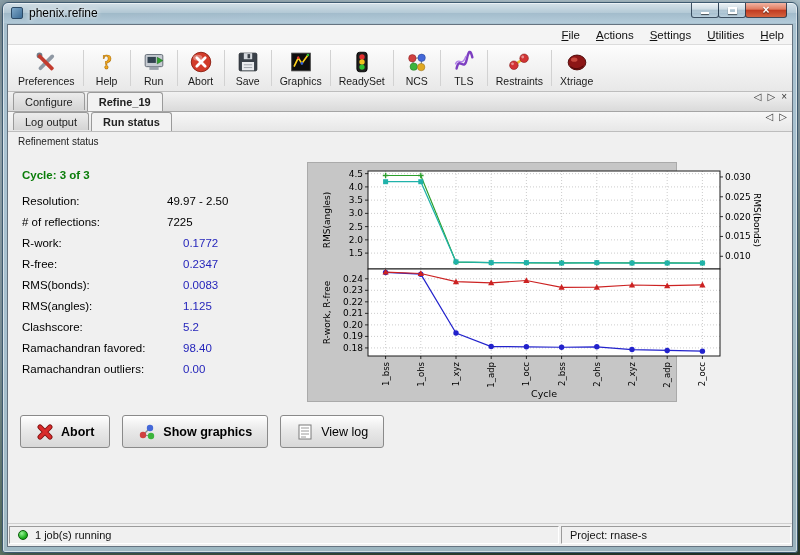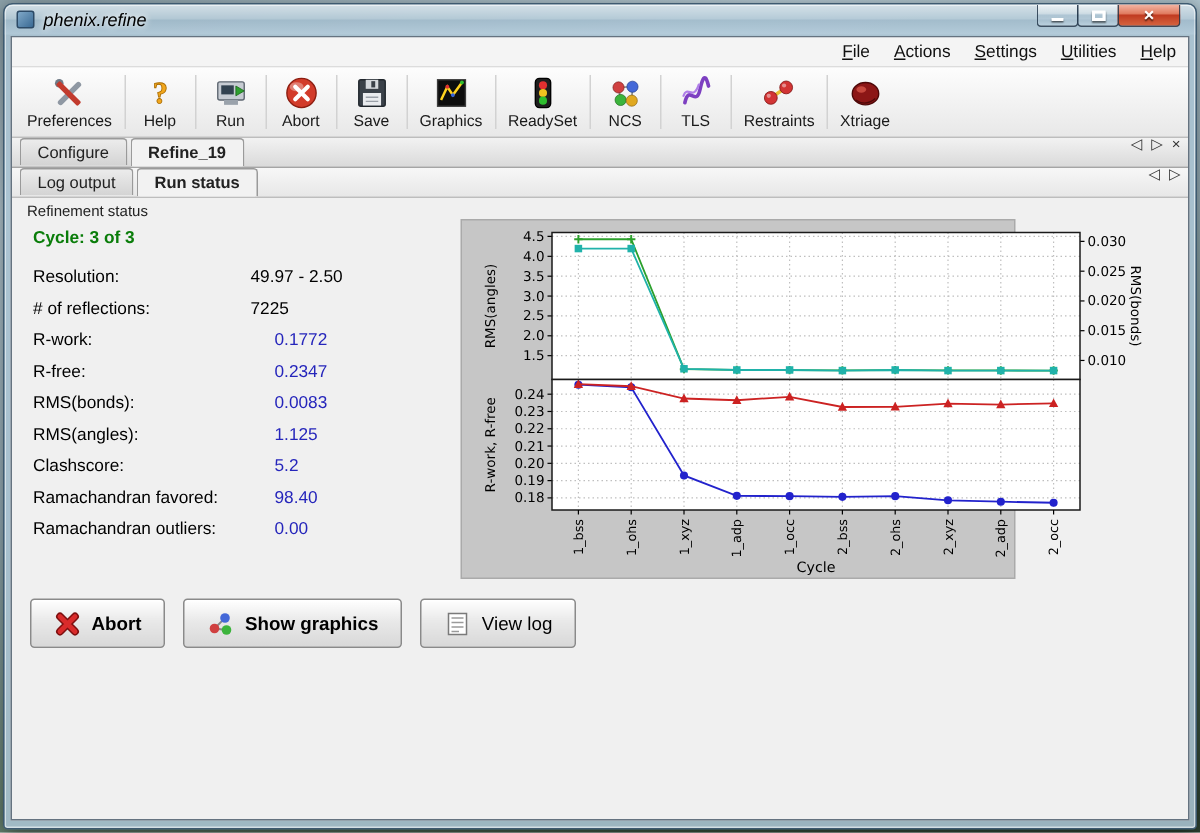--- a/index.html
+++ b/index.html
@@ -6,21 +6,21 @@
   html,body { width:800px; height:555px; overflow:hidden; font-family:"Liberation Sans",sans-serif; }
   .desktop { position:absolute; inset:0; width:800px; height:555px;
     background:linear-gradient(165deg,#8fa5ae 0%,#bdd2dc 18%,#9db6c0 45%,#6d8a77 70%,#3f5a44 88%,#2f4434 100%); }
   .window { position:absolute; left:2px; top:2px; width:796px; height:551px;
     background:rgba(168,193,208,0.88); border:1px solid #3e5a70; border-radius:6px 6px 3px 3px;
     box-shadow:inset 0 0 0 1px rgba(255,255,255,0.55), 0 3px 14px rgba(0,0,0,0.55); }
   .titlebar { height:20px; display:flex; align-items:center; padding:0 8px; position:relative;
     background:linear-gradient(180deg,rgba(255,255,255,0.5),rgba(255,255,255,0.12) 48%,rgba(110,140,165,0.12) 52%,rgba(205,225,240,0.28)); border-radius:6px 6px 0 0; }
   .app-icon { width:12px; height:12px; border-radius:2px; margin-right:6px;
     background:linear-gradient(135deg,#7fa8c8,#3a6a94); border:1px solid #2c4a66; }
-  .title-text { font-size:12px; color:#000; text-shadow:0 0 4px rgba(255,255,255,0.9),0 0 6px rgba(255,255,255,0.7);font-style:italic; }
+  .title-text { font-size:12px; color:#000; text-shadow:0 0 4px rgba(255,255,255,0.9),0 0 6px rgba(255,255,255,0.7); }
   .win-controls { position:absolute; top:0; right:10px; display:flex; }
   .win-btn { height:15px; border:1px solid rgba(35,55,75,0.85); border-top:none; border-radius:0 0 3px 3px;
     display:flex; align-items:center; justify-content:center; margin-left:-1px; cursor:default;
     background:linear-gradient(180deg,rgba(255,255,255,0.55),rgba(255,255,255,0.2) 45%,rgba(130,160,185,0.25) 50%,rgba(220,235,245,0.35)); }
   .win-btn.min,.win-btn.max { width:28px; }
   .win-btn.close { width:42px; background:linear-gradient(180deg,#f2b5a4,#e07a5e 45%,#c03a20 50%,#d5633f); }
   .glyph-min { width:8px; height:2px; background:#fff; box-shadow:0 1px 1px rgba(0,0,0,0.6); margin-top:5px; }
   .glyph-max { width:9px; height:7px; border:2px solid #fff; box-shadow:0 1px 1px rgba(0,0,0,0.5); }
   .glyph-close { color:#fff; font-size:12px; font-weight:bold; line-height:13px; text-shadow:0 1px 1px rgba(0,0,0,0.6); }
   .window-body { position:absolute; left:4px; right:4px; top:21px; bottom:5px; background:#f0f0f0;
@@ -41,21 +41,21 @@
     display:flex; align-items:flex-start; padding:0 5px; position:relative; }
   .tabrow.sub { background:linear-gradient(#f7f7f7,#e7e7e7); border-bottom:1px solid #bdbdbd; }
   .tab { font-size:11px; color:#222; padding:3px 11px 2px; border:1px solid #9a9a9a; border-bottom:none;
     border-radius:3px 3px 0 0; background:linear-gradient(#ececec,#d4d4d4); margin-right:2px; position:relative; cursor:default; }
   .tab.active { background:#f2f2f2; font-weight:bold; margin-bottom:-1px; padding-bottom:3px; z-index:2; }
   .tab-nav { margin-left:auto; display:flex; gap:6px; align-items:center; padding-bottom:4px; font-size:10px; color:#333; }
   .tab-nav span { cursor:default; line-height:10px; }
   
   .content { flex:1; padding:4px 10px 0; position:relative; overflow:hidden; }
   .section-title { font-size:10px; color:#222; }
-  .main-row { display:flex; margin-top:0; }
+  .main-row { display:flex; margin-top:16px; }
   .stats-col { width:290px; }
   .cycle-label { color:#0a7d0a; font-weight:bold; font-size:11.5px; margin:6px 0 9px 4px; }
   .stat-row { display:flex; height:21px; align-items:center; padding-left:4px; }
   .stat-label { width:145px; font-size:11.5px; color:#000; }
   .stat-value { font-size:11.5px; color:#000; }
   .stat-value.blue { color:#2525bb;padding-left:16px; }
   .chart-panel { width:368px; height:238px; background:#c6c6c6; box-shadow:0 0 0 1px #aaaaaa; }
   .chart-panel svg { display:block; }
   .chart-panel svg text { font-family:"DejaVu Sans",sans-serif; fill:#000; }
   
@@ -466,16 +466,25 @@
               <line x1="5" y1="5" x2="13" y2="5" stroke="#9a9a9a"></line>
               <line x1="5" y1="8" x2="13" y2="8" stroke="#9a9a9a"></line>
               <line x1="5" y1="11" x2="13" y2="11" stroke="#9a9a9a"></line>
               <line x1="5" y1="14" x2="10" y2="14" stroke="#9a9a9a"></line>
             </svg>
             <span>View log</span>
           </button>
         </div>
       </div>
 
+      <div class="statusbar">
+        <div class="status-cell left">
+          <span class="status-dot"></span>
+          <span>1 job(s) running</span>
+        </div>
+        <div class="status-cell right">
+          <span>Project: rnase-s</span>
+        </div>
+      </div>
 
     </div>
   </div>
 </div>
 
 </body></html>

